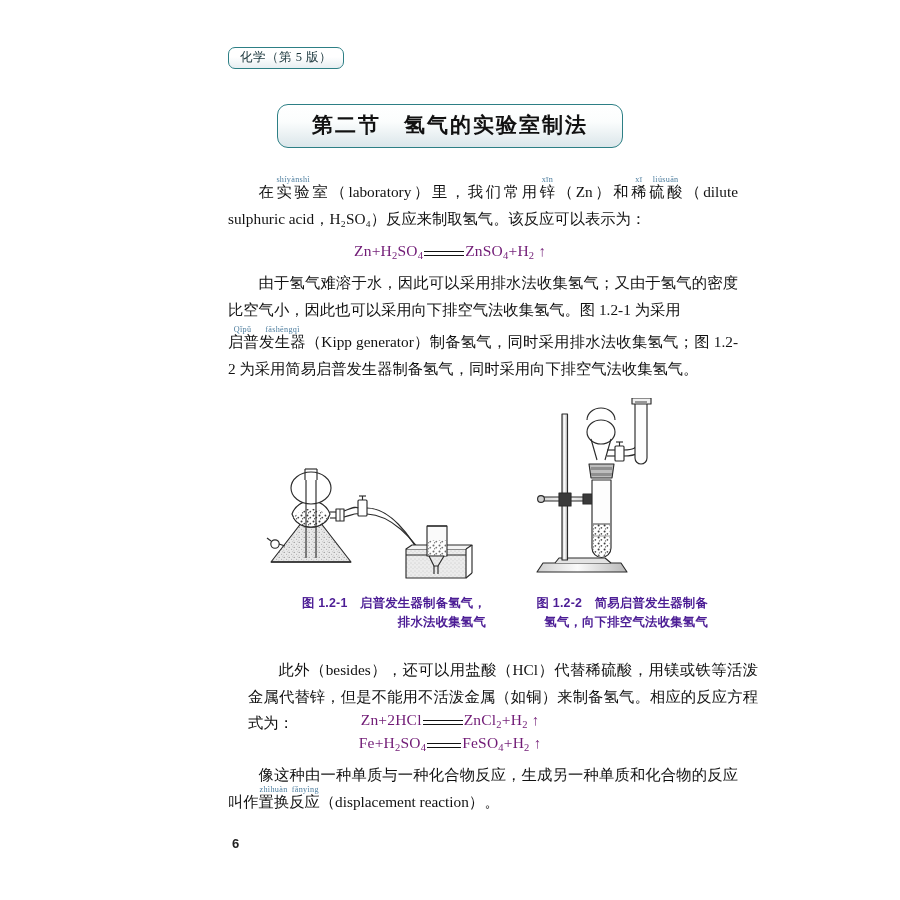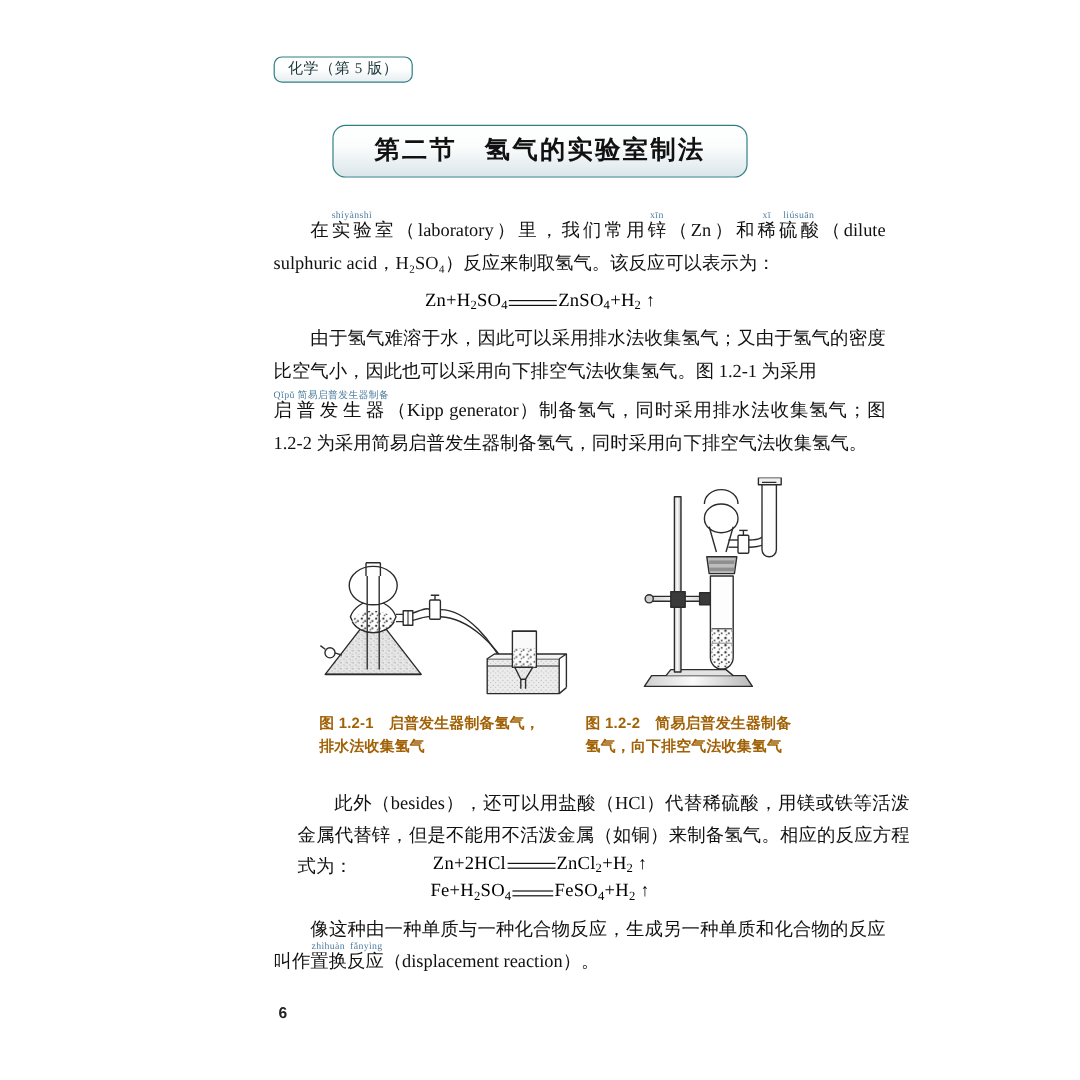--- a/index.html
+++ b/index.html
@@ -86,21 +86,21 @@
     font-weight: normal;
   }
 
   
   .equation {
     position: absolute;
     width: 900px;
     text-align: center;
     font-family: "Liberation Serif", serif;
     font-size: 15.5px;
-    color: #000000;
+    color: #701a75;
     white-space: nowrap;
   }
   .equation .eqline {
     display: inline-block;
     letter-spacing: 0.2px;
   }
   sub { font-size: 0.68em; vertical-align: -0.25em; }
   .dbond {
     display: inline-block;
     position: relative;
@@ -122,22 +122,22 @@
   .uparrow { font-size: 0.95em; }
 
   
   .fig { position: absolute; }
   .caption {
     position: absolute;
     font-family: "Liberation Sans", "DejaVu Sans", sans-serif;
     font-size: 12.4px;
     font-weight: bold;
     line-height: 19px;
-    color: #a16207;
-    text-align: left;
+    color: #4c1d95;
+    text-align: right;
     letter-spacing: 0.2px;
   }
 
   
   .pageno {
     position: absolute;
     left: 232px;
     top: 836px;
     font-family: "Liberation Sans", sans-serif;
     font-size: 13px;
@@ -162,21 +162,21 @@
 
   <div class="equation" style="top:242px;">
     <span class="eqline">Zn+H<sub>2</sub>SO<sub>4</sub><span class="dbond"></span>ZnSO<sub>4</sub>+H<sub>2</sub> <span class="uparrow">↑</span></span>
   </div>
 
   <div class="body-text indent" style="left:228px; top:270px; width:510px;">
     <span>由于氢气难溶于水，因此可以采用排水法收集氢气；又由于氢气的密度比空气小，因此也可以采用向下排空气法收集氢气。图 1.2-1 为采用</span>
   </div>
 
   <div class="body-text" style="left:228px; top:325px; width:510px;">
-    <ruby><span>启普发生器</span><rt>Qǐpǔ 简易启普发生器制备</rt></ruby><span>（Kipp generator）制备氢气，同时采用排水法收集氢气；图 1.2-2 为采用简易启普发生器制备氢气，同时采用向下排空气法收集氢气。</span>
+    <ruby><span>启普发生器</span><rt>Qǐpǔ fāshēngqì</rt></ruby><span>（Kipp generator）制备氢气，同时采用排水法收集氢气；图 1.2-2 为采用简易启普发生器制备氢气，同时采用向下排空气法收集氢气。</span>
   </div>
 
   <div class="fig" style="left:258px; top:466px;">
     <svg width="220" height="122" viewBox="0 0 220 122">
       <defs>
         <pattern id="sand" width="5" height="5" patternUnits="userSpaceOnUse">
           <rect width="5" height="5" fill="#e9e9e9"></rect>
           <circle cx="1.2" cy="1.4" r="0.55" fill="#8a8a8a"></circle>
           <circle cx="3.6" cy="3.3" r="0.5" fill="#9a9a9a"></circle>
           <circle cx="4.3" cy="0.8" r="0.4" fill="#8a8a8a"></circle>

